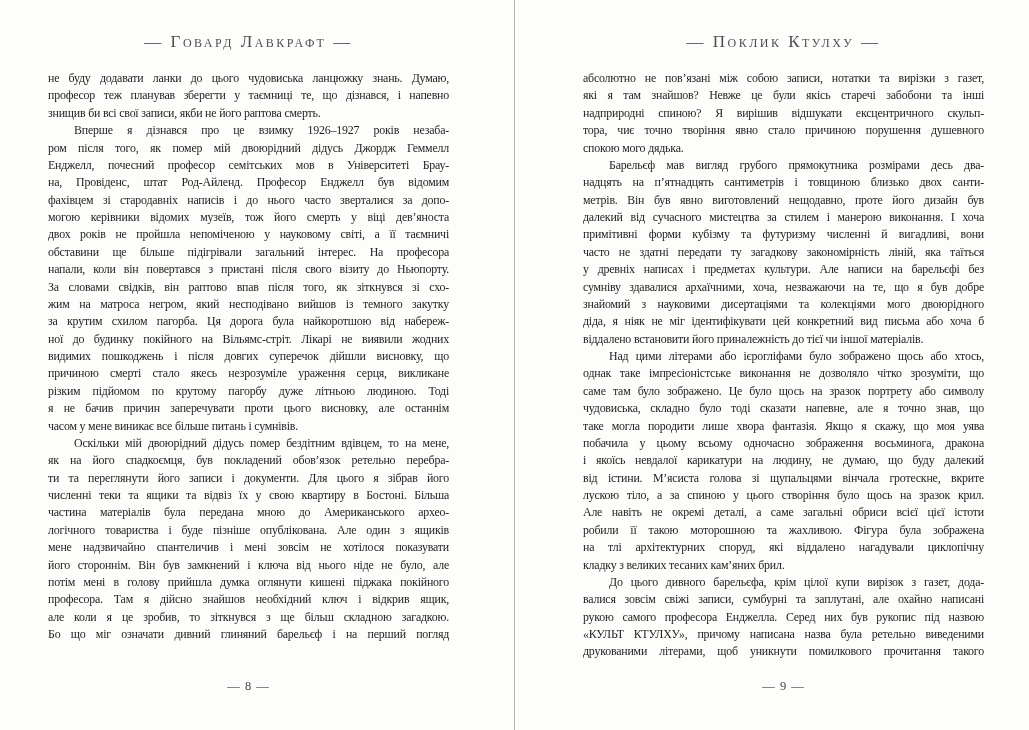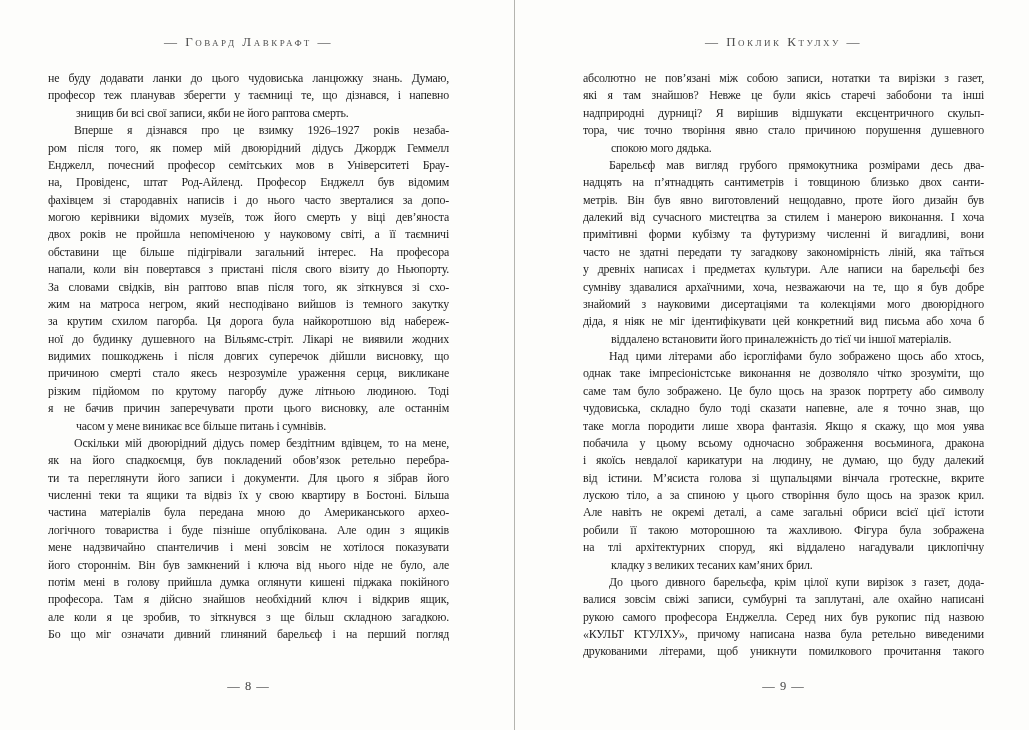--- a/index.html
+++ b/index.html
@@ -30,21 +30,21 @@
     width: 401px;
   }
   .page.left  { left: 48px; }
   .page.right { left: 583px; }
   .running-head {
     position: absolute;
     top: 34px;
     left: 0;
     width: 100%;
     text-align: center;
-    font-size: 13px;
+    font-size: 17px;
     line-height: 15px;
     color: #4e4e4e;
     font-variant: small-caps;
     font-variant-caps: small-caps;
     letter-spacing: 2.5px;
   }
   .page-body {
     position: absolute;
     top: 70px;
     left: 0;
@@ -56,21 +56,20 @@
     overflow: hidden;
     font-size: 11.9px;
     letter-spacing: -0.2px;
     color: #1e1e1e;
     text-align: justify;
     text-align-last: justify;
     white-space: normal;
   }
   .line.para-end {
     text-align-last: left;
-    margin-left: 28px;
   }
   .line.indent {
     text-indent: 26px;
   }
   .folio {
     position: absolute;
     top: 679px;
     left: 0;
     width: 100%;
     text-align: center;
@@ -98,21 +97,21 @@
         <div class="line">Енджелл, почесний професор семітських мов в Університеті Брау-</div>
         <div class="line">на, Провіденс, штат Род-Айленд. Професор Енджелл був відомим</div>
         <div class="line">фахівцем зі стародавніх написів і до нього часто зверталися за допо-</div>
         <div class="line">могою керівники відомих музеїв, тож його смерть у віці дев’яноста</div>
         <div class="line">двох років не пройшла непоміченою у науковому світі, а її таємничі</div>
         <div class="line">обставини ще більше підігрівали загальний інтерес. На професора</div>
         <div class="line">напали, коли він повертався з пристані після свого візиту до Ньюпорту.</div>
         <div class="line">За словами свідків, він раптово впав після того, як зіткнувся зі схо-</div>
         <div class="line">жим на матроса негром, який несподівано вийшов із темного закутку</div>
         <div class="line">за крутим схилом пагорба. Ця дорога була найкоротшою від набереж-</div>
-        <div class="line">ної до будинку душевного на Вільямс-стріт. Лікарі не виявили жодних</div>
+        <div class="line">ної до будинку покійного на Вільямс-стріт. Лікарі не виявили жодних</div>
         <div class="line">видимих пошкоджень і після довгих суперечок дійшли висновку, що</div>
         <div class="line">причиною смерті стало якесь незрозуміле ураження серця, викликане</div>
         <div class="line">різким підйомом по крутому пагорбу дуже літньою людиною. Тоді</div>
         <div class="line">я не бачив причин заперечувати проти цього висновку, але останнім</div>
         <div class="line para-end">часом у мене виникає все більше питань і сумнівів.</div>
         <div class="line indent">Оскільки мій двоюрідний дідусь помер бездітним вдівцем, то на мене,</div>
         <div class="line">як на його спадкоємця, був покладений обов’язок ретельно перебра-</div>
         <div class="line">ти та переглянути його записи і документи. Для цього я зібрав його</div>
         <div class="line">численні теки та ящики та відвіз їх у свою квартиру в Бостоні. Більша</div>
         <div class="line">частина матеріалів була передана мною до Американського архео-</div>
@@ -125,21 +124,21 @@
         <div class="line">Бо що міг означати дивний глиняний барельєф і на перший погляд</div>
       </div>
     <div class="folio">— 8 —</div>
   </div>
 
   <div class="page right">
     <div class="running-head">— Поклик Ктулху —</div>
     <div class="page-body">
         <div class="line">абсолютно не пов’язані між собою записи, нотатки та вирізки з газет,</div>
         <div class="line">які я там знайшов? Невже це були якісь старечі забобони та інші</div>
-        <div class="line">надприродні дурниці? Я вирішив відшукати ексцентричного скульп-</div>
+        <div class="line">надприродні спиною? Я вирішив відшукати ексцентричного скульп-</div>
         <div class="line">тора, чиє точно творіння явно стало причиною порушення душевного</div>
         <div class="line para-end">спокою мого дядька.</div>
         <div class="line indent">Барельєф мав вигляд грубого прямокутника розмірами десь два-</div>
         <div class="line">надцять на п’ятнадцять сантиметрів і товщиною близько двох санти-</div>
         <div class="line">метрів. Він був явно виготовлений нещодавно, проте його дизайн був</div>
         <div class="line">далекий від сучасного мистецтва за стилем і манерою виконання. І хоча</div>
         <div class="line">примітивні форми кубізму та футуризму численні й вигадливі, вони</div>
         <div class="line">часто не здатні передати ту загадкову закономірність ліній, яка таїться</div>
         <div class="line">у древніх написах і предметах культури. Але написи на барельєфі без</div>
         <div class="line">сумніву здавалися архаїчними, хоча, незважаючи на те, що я був добре</div>

